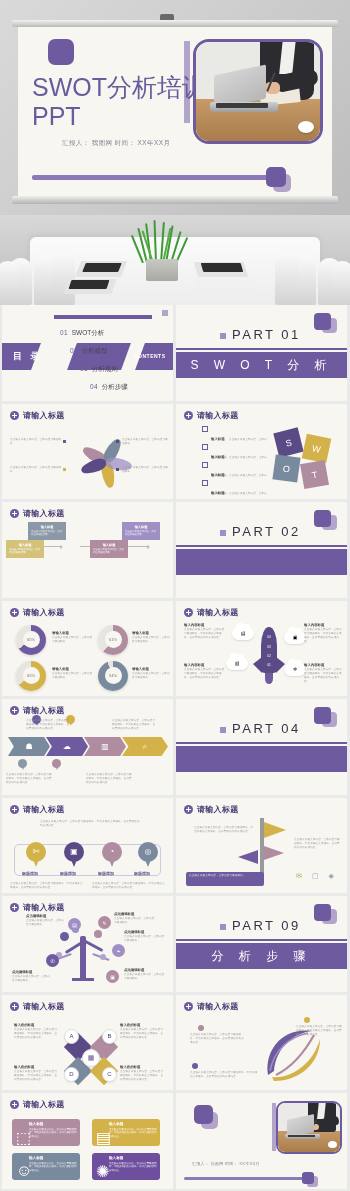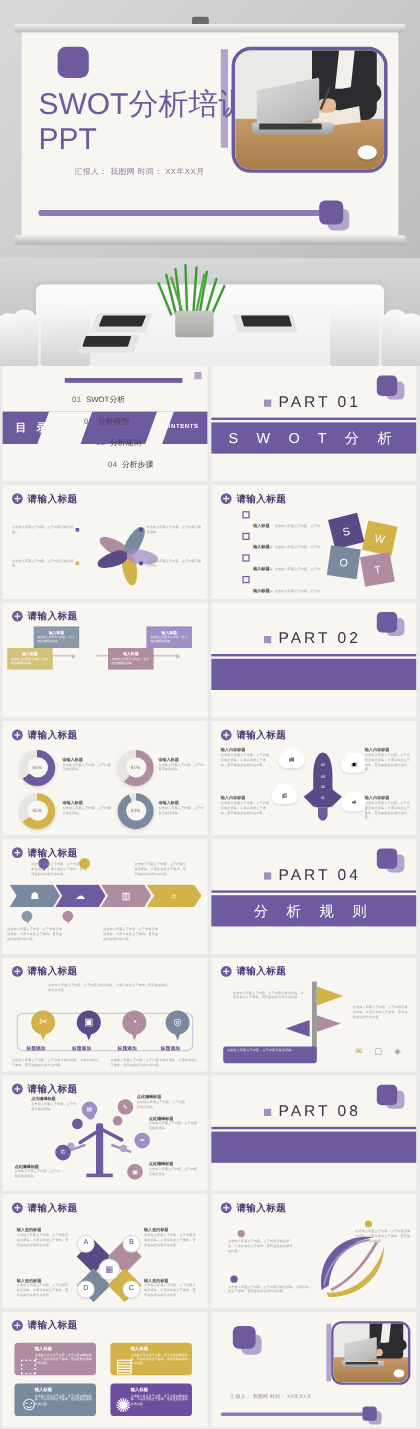--- a/index.html
+++ b/index.html
@@ -528,21 +528,20 @@
         <div style="position:absolute; left:84px; top:74px; width:48px;" class="blur">点击输入简要文字内容，文字内容需概括精炼，不用多余的文字修饰，言简意赅的说明分项内容。</div>
       </div>
 
       <div class="slide">
         <div class="part-sq2"></div>
           <div class="part-sq1"></div>
         <div class="part-dot"></div>
         <div class="part-lbl">PART 04</div>
         <div class="part-rule"></div>
         <div class="part-band"></div>
-        <div class="part-cn">分 析 规 则</div>
       </div>
     </div>
 
     <div class="row">
       <div class="slide">
         <div class="sl-head">
           <span class="plus-ic"></span>
           <span class="sl-title">请输入标题</span>
         </div>
         <div style="position:absolute; left:38px; top:22px; width:100px;" class="blur">点击输入简要文字内容，文字内容需概括精炼，不用多余的文字修饰，言简意赅的说明分项内容。</div>
@@ -637,23 +636,24 @@
         <div style="position:absolute; left:122px; top:72px; width:42px;">
           <div class="blur-t">点此编辑标题</div>
             <div class="blur">点击输入简要文字内容，文字内容需概括精炼。</div>
           </div>
       </div>
 
       <div class="slide">
         <div class="part-sq2"></div>
           <div class="part-sq1"></div>
         <div class="part-dot"></div>
-        <div class="part-lbl">PART 08</div>
+        <div class="part-lbl">PART 09</div>
         <div class="part-rule"></div>
         <div class="part-band"></div>
+        <div class="part-cn">分 析 步 骤</div>
       </div>
     </div>
 
     <div class="row">
       <div class="slide">
         <div class="sl-head">
           <span class="plus-ic"></span>
           <span class="sl-title">请输入标题</span>
         </div>
         <div class="abcd-d" style="left:66px; top:42px; background:#5a4b86;"></div>

